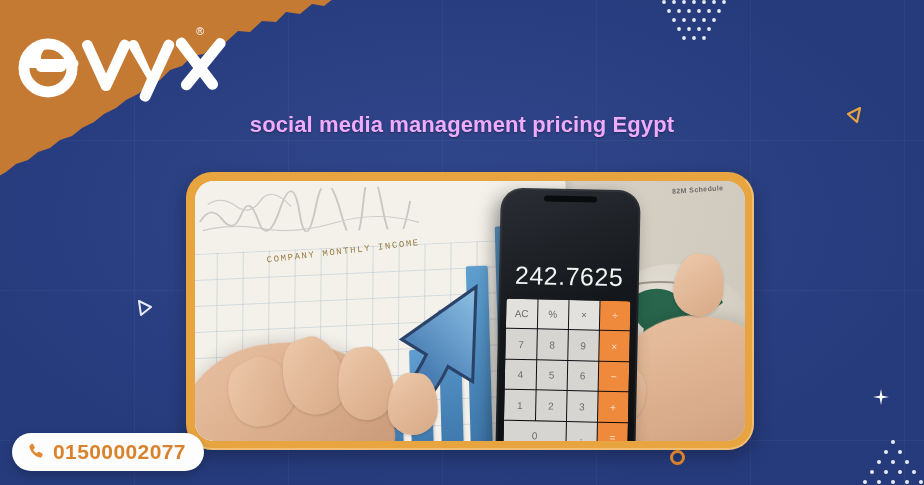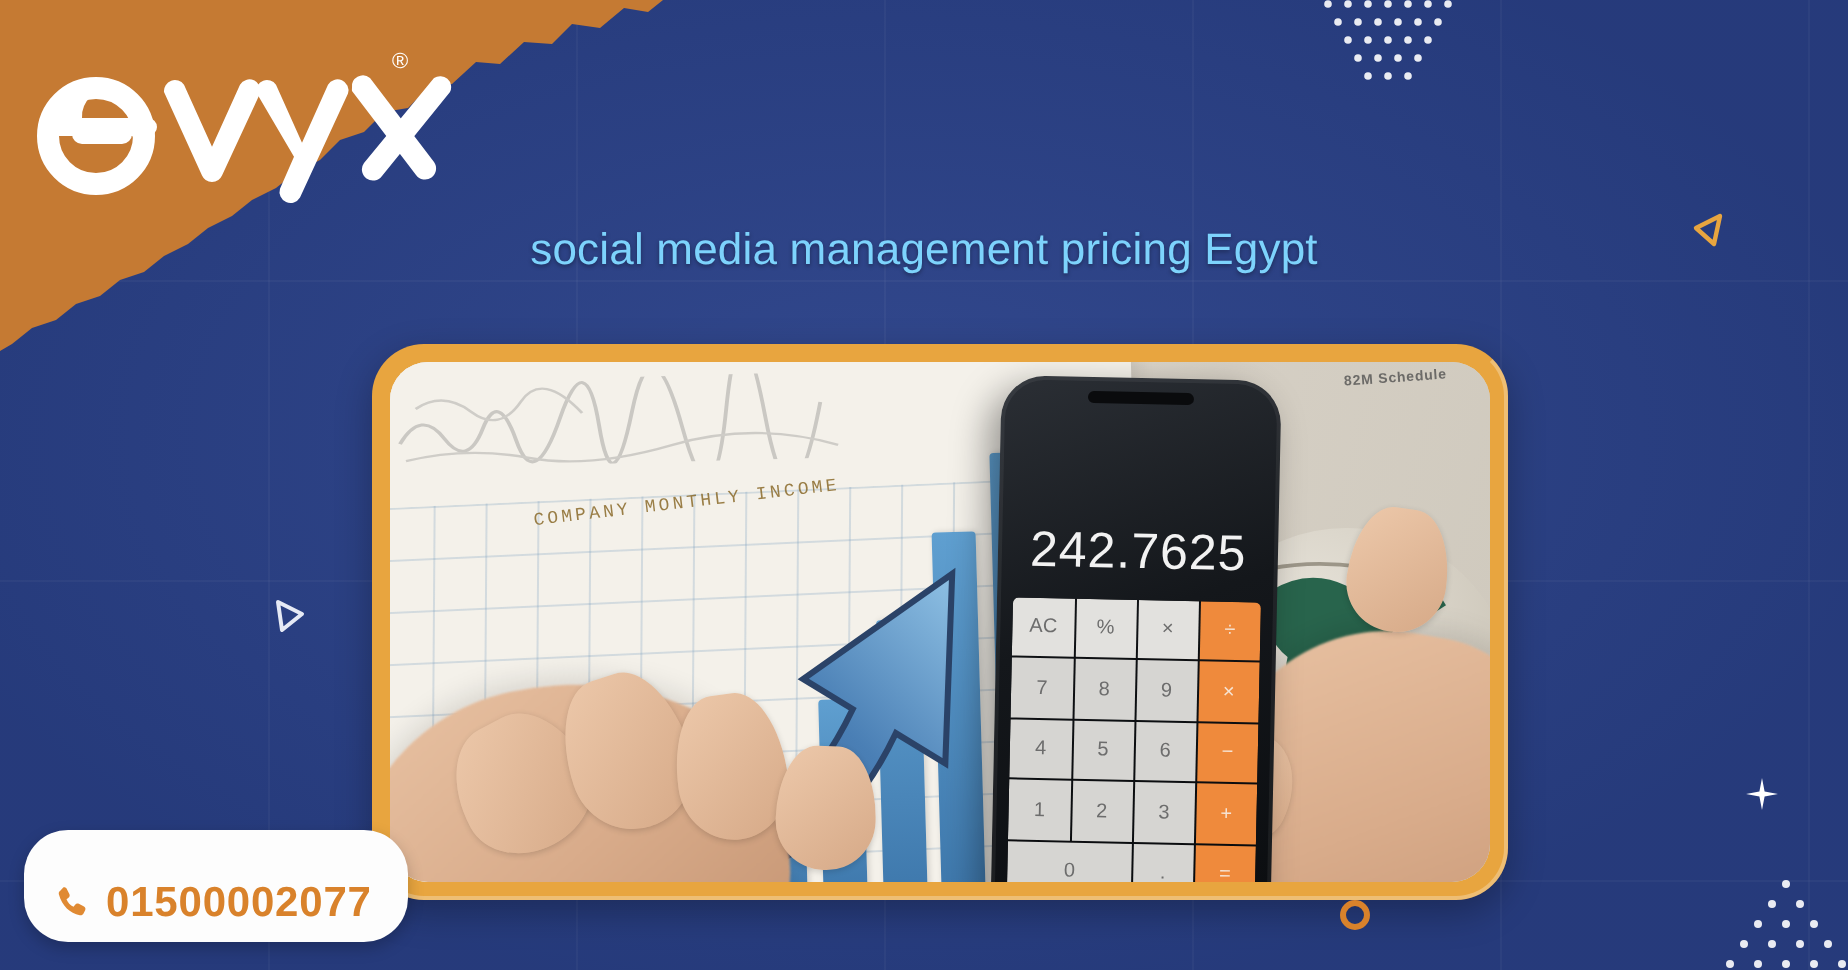--- a/index.html
+++ b/index.html
@@ -66,23 +66,23 @@
     line-height: 1;
   }
 
   
   .headline {
     position: absolute;
     left: 0;
     right: 0;
     top: 112px;
     text-align: center;
-    color: #7dd3fc;
+    color: #f0abfc;
     font-size: 22px;
-    font-weight: normal;
+    font-weight: bold;
     letter-spacing: .1px;
     text-shadow: 0 1px 2px rgba(0,0,0,0.35);
     font-family: "Liberation Sans", sans-serif;
   }
 
   
   .photo-card {
     position: absolute;
     left: 186px;
     top: 172px;
@@ -302,21 +302,21 @@
   
   .phone-badge {
     position: absolute;
     left: 12px;
     bottom: 14px;
     display: flex;
     align-items: center;
     gap: 7px;
     background: #fdfdfd;
     border-radius: 22px;
-    padding: 25px 18px 7px 14px;
+    padding: 7px 18px 7px 14px;
     box-shadow: 0 3px 8px rgba(0,0,0,0.22);
   }
   .phone-badge .num {
     color: #d9822b;
     font-size: 21px;
     font-weight: bold;
     letter-spacing: .4px;
     font-family: "Liberation Sans", sans-serif;
   }
   .phone-badge .ico { width: 20px; height: 20px; color: #e08a33; display:block; }

